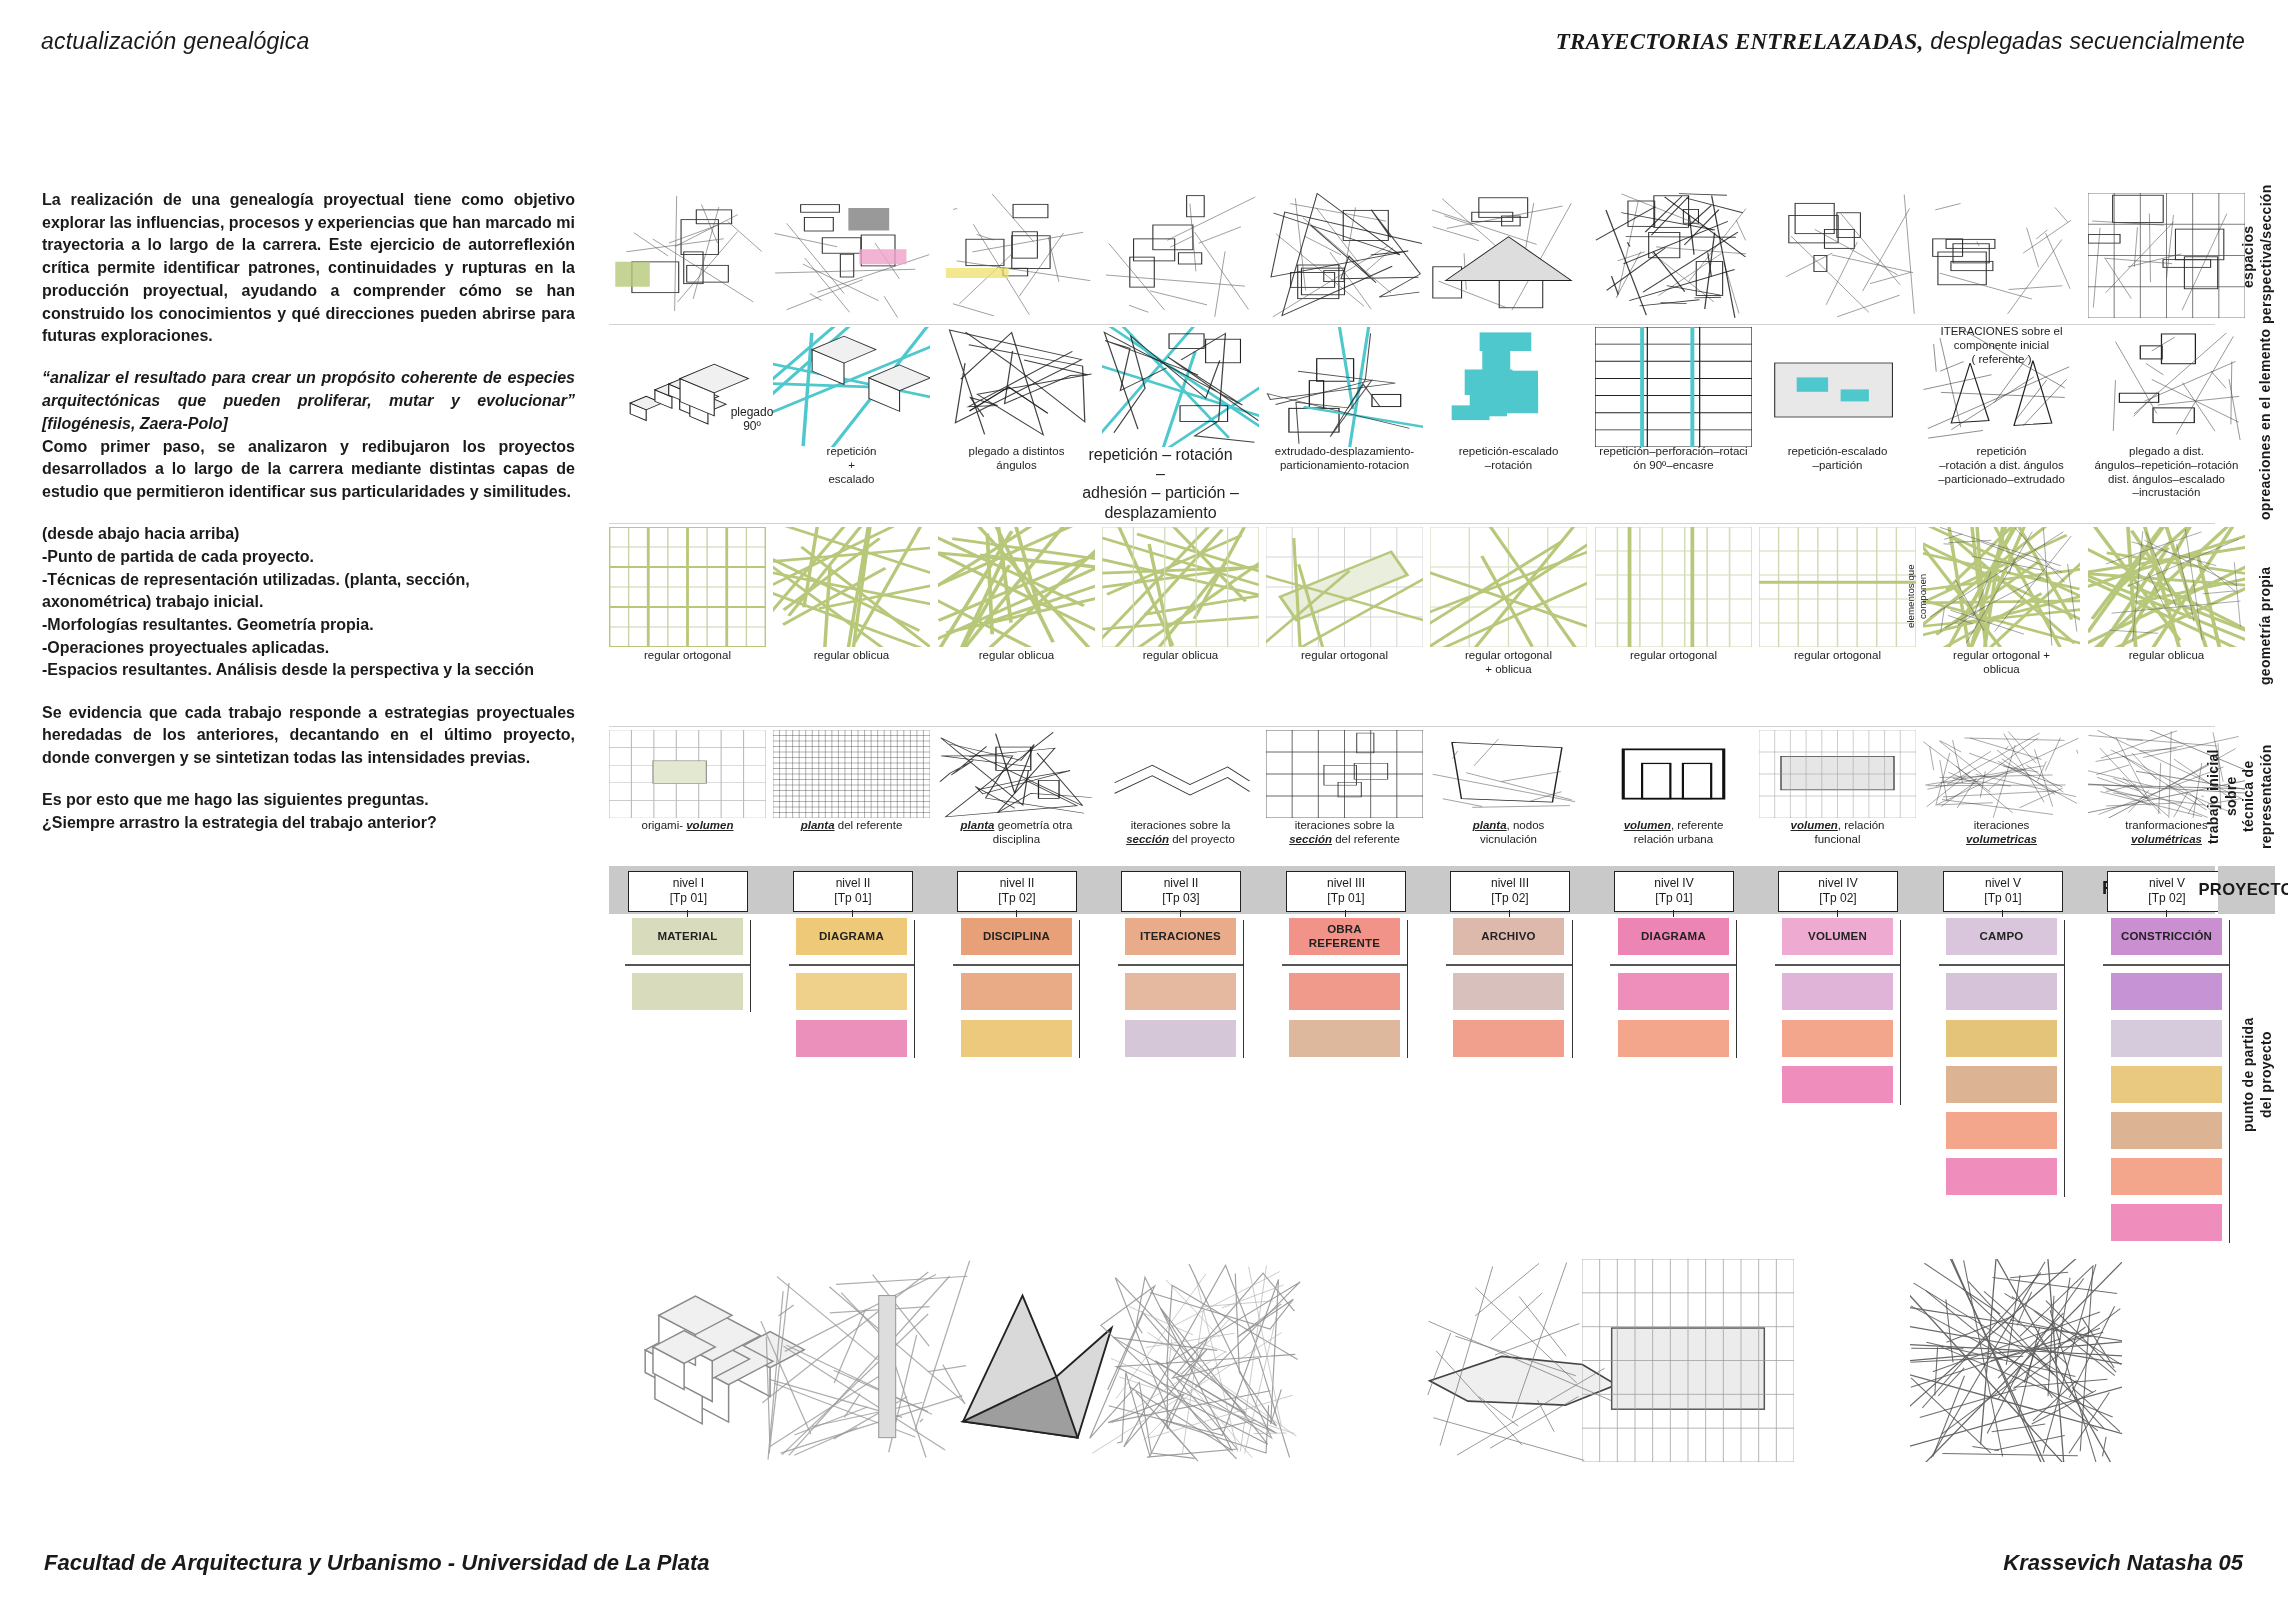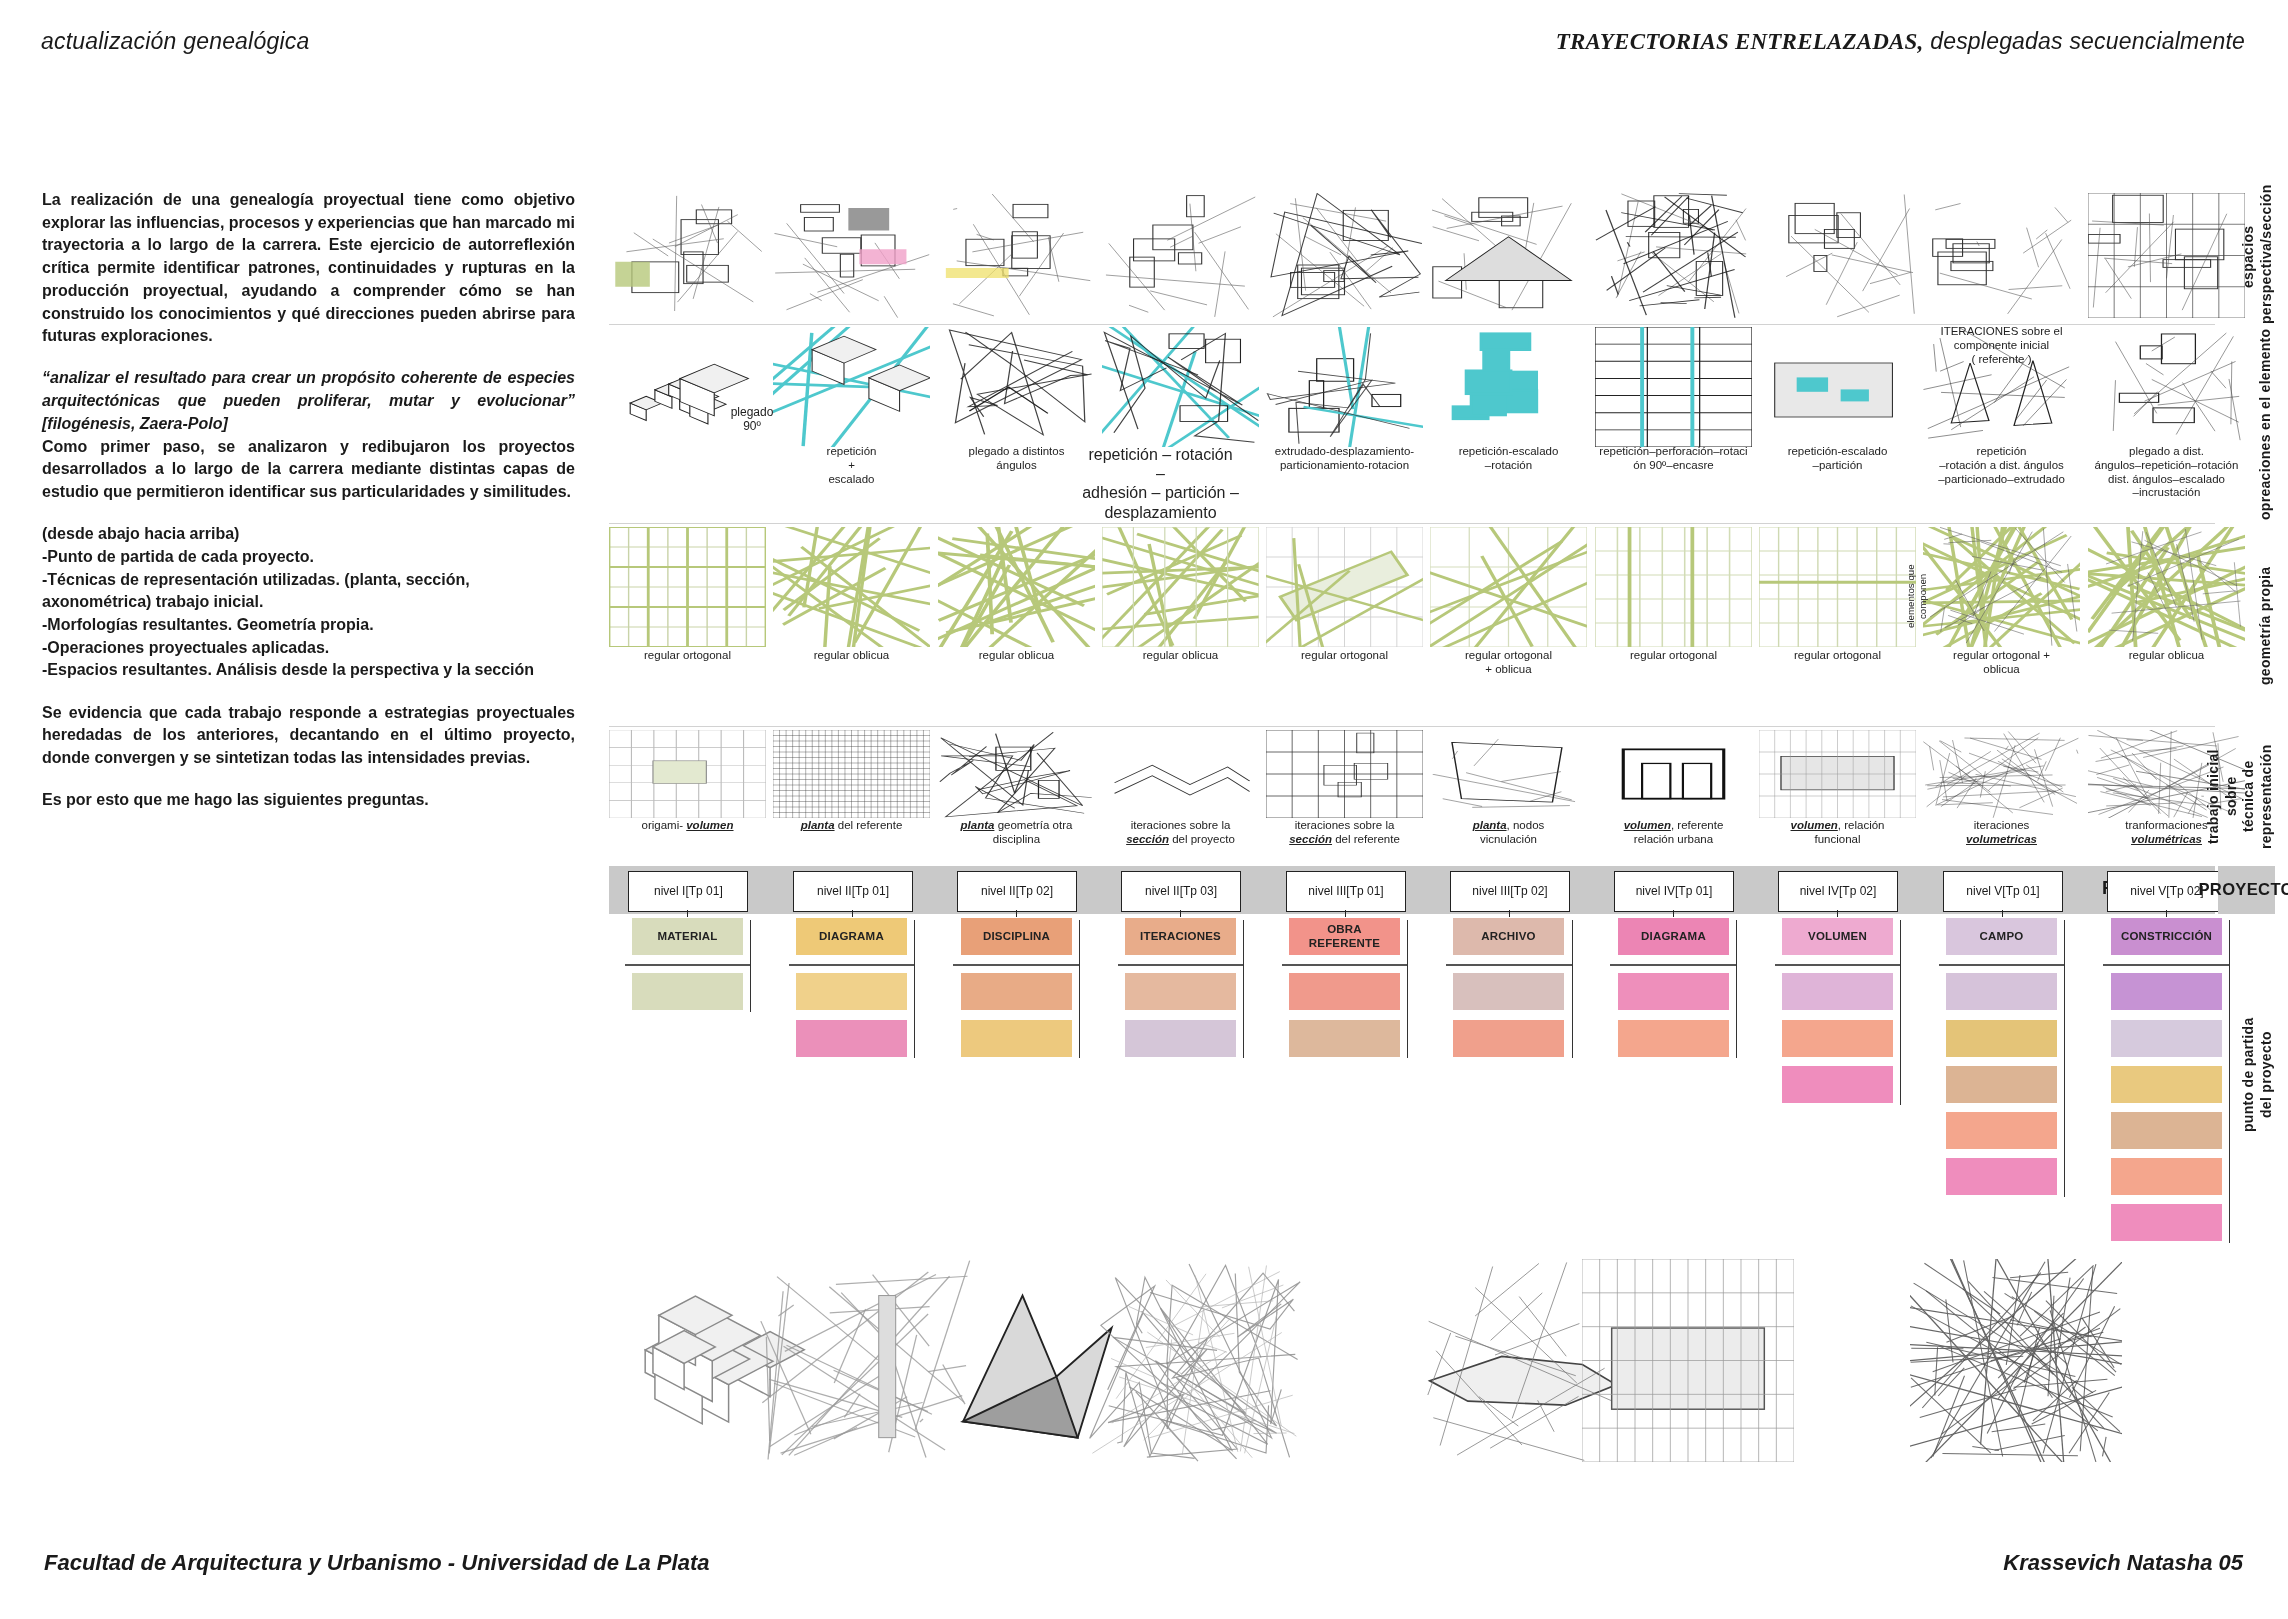--- a/index.html
+++ b/index.html
@@ -38,21 +38,21 @@
        color:#222;white-space:pre-line;}
   .cap u{text-decoration:underline;font-weight:700;font-style:italic;}
 
   
   .sk{position:absolute;inset:0;overflow:hidden;}
   .sk svg{width:100%;height:100%;display:block;}
 
   
   .nivelband{position:absolute;left:0;right:0;background:#c9c9c9;height:48px;}
   .nivelbox{position:absolute;top:4.6px;height:39px;background:#fff;border:0.9px solid #222;
-            display:flex;flex-direction:row;align-items:center;justify-content:center;
+            display:flex;flex-direction:column;align-items:center;justify-content:center;
             font-size:12px;line-height:1.25;}
   .nivelbox span{display:block;}
   .proyecto{position:absolute;right:5.5px;top:11px;font-size:18.5px;font-weight:700;
             letter-spacing:0.5px;font-family:"Liberation Sans",sans-serif;}
   .tick{position:absolute;background:#222;}
 
   
   .chip{position:absolute;display:flex;align-items:center;justify-content:center;
         text-align:center;font-size:11.5px;font-weight:700;line-height:1.15;
         letter-spacing:0.2px;color:#222;}
@@ -70,20 +70,21 @@
   <p class="quote tight">“analizar el resultado para crear un propósito coherente de especies arquitectónicas que pueden proliferar, mutar y evolucionar” [filogénesis, Zaera-Polo]</p>
   <p>Como primer paso, se analizaron y redibujaron los proyectos desarrollados a lo largo de la carrera mediante distintas capas de estudio que permitieron identificar sus particularidades y similitudes.</p>
   <p class="lines">(desde abajo hacia arriba)
 -Punto de partida de cada proyecto.
 -Técnicas de representación utilizadas. (planta, sección, axonométrica) trabajo inicial.
 -Morfologías resultantes. Geometría propia.
 -Operaciones proyectuales aplicadas.
 -Espacios resultantes. Análisis desde la perspectiva y la sección</p>
   <p>Se evidencia que cada trabajo responde a estrategias proyectuales heredadas de los anteriores, decantando en el último proyecto, donde convergen y se sintetizan todas las intensidades previas.</p>
   <p class="tight">Es por esto que me hago las siguientes preguntas.</p>
+  <p class="tight lines">¿Siempre arrastro la estrategia del trabajo anterior?</p>
 </div>
 
 <div class="board">
 
   <div class="row" id="row-espacios" style="top:0;height:134px;">
       <div class="sk" style="position:absolute;left:0px;top:3.7px;width:157px;height:125px;">
         <svg viewBox="0 0 100 100" preserveAspectRatio="none">
           <rect x="45.9" y="21.3" width="23.8" height="27.9" fill="none" stroke="#333" stroke-width="0.7"></rect>
           <rect x="47.6" y="47.1" width="12.3" height="25.4" fill="none" stroke="#333" stroke-width="0.7"></rect>
           <rect x="49.5" y="57.9" width="26.5" height="13.4" fill="none" stroke="#333" stroke-width="0.7"></rect>

